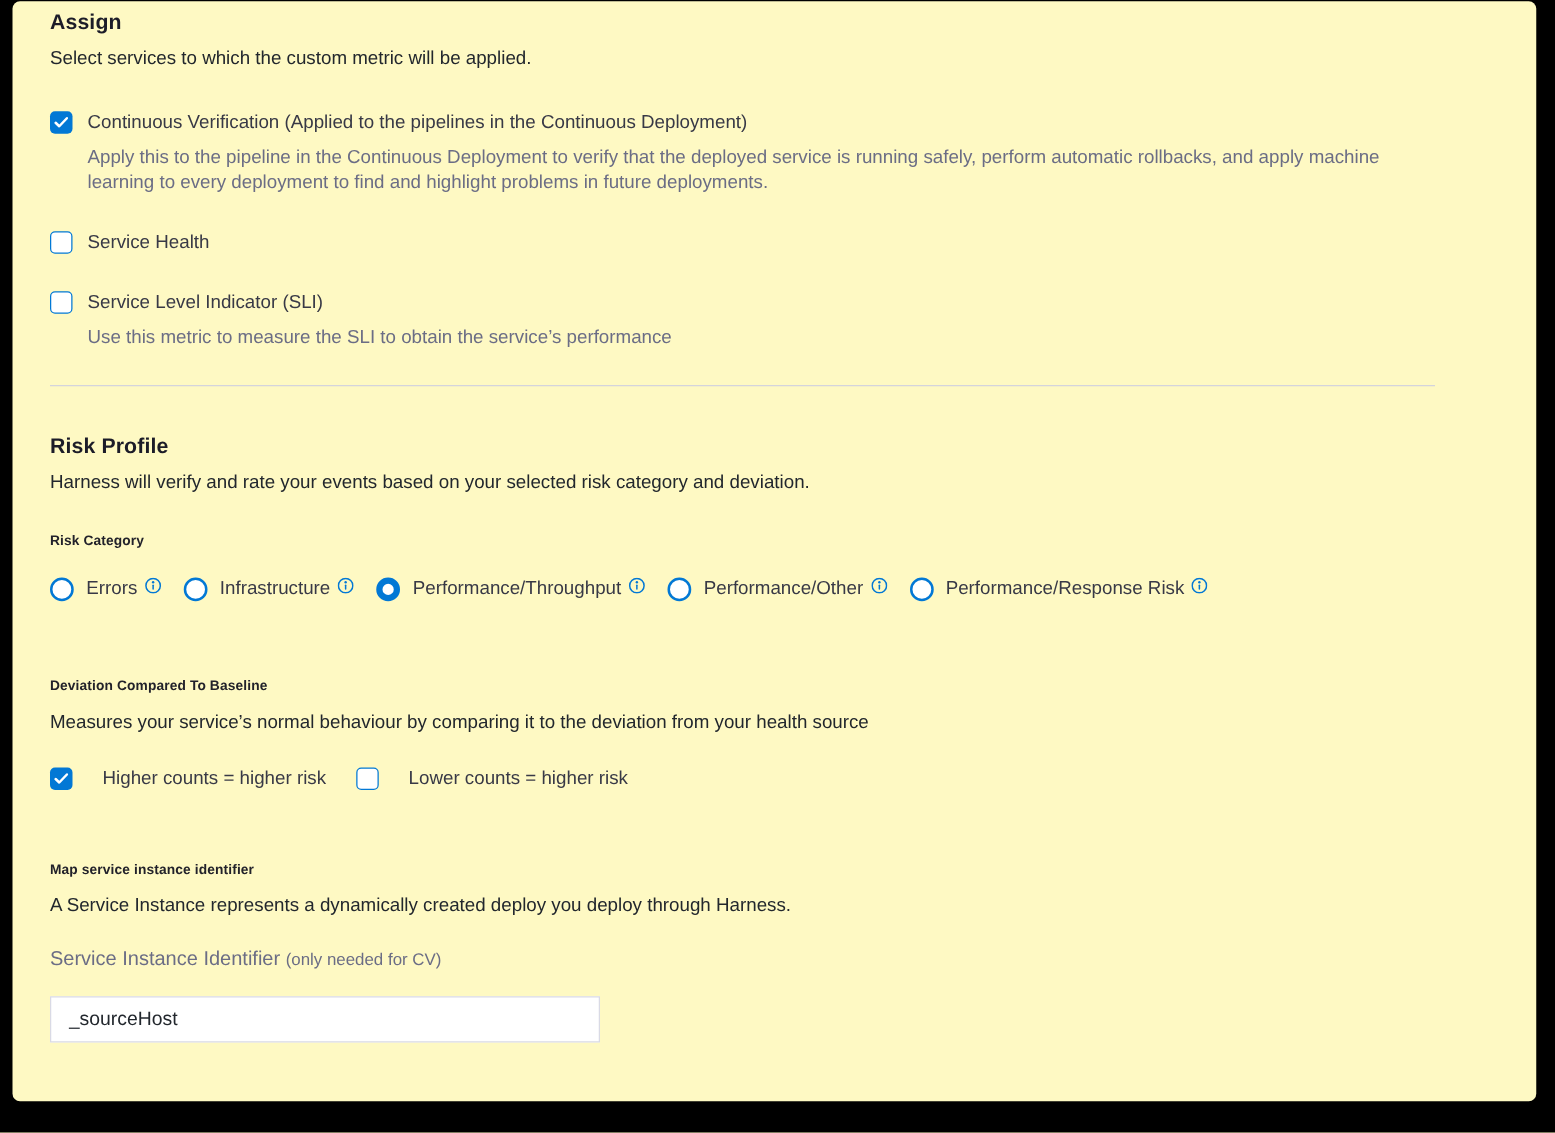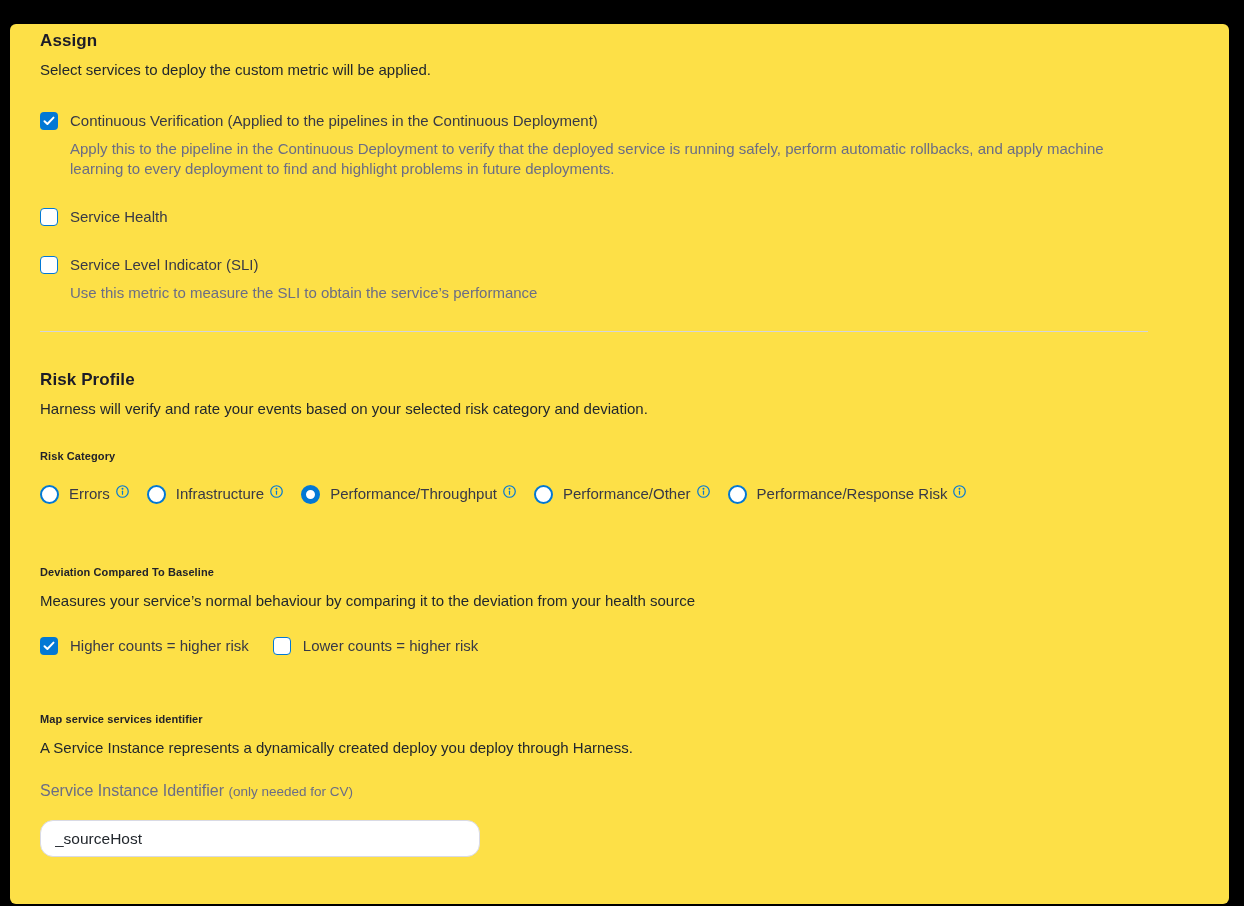--- a/index.html
+++ b/index.html
@@ -3,23 +3,23 @@
 <meta charset="utf-8">
 <style>
   html,body{margin:0;padding:0;}
   body{
     background:#000000;
     width:1244px;height:906px;
     font-family:"Liberation Sans", sans-serif;
     -webkit-font-smoothing:antialiased;
   }
   .frame{
-    position:absolute;left:10px;top:24px;
+    position:absolute;left:10px;top:1px;
     width:1219px;height:880px;
-    background:#fde047;border-radius:6px;
+    background:#fef9c3;border-radius:6px;
     overflow:hidden;
   }
   .content{
     padding:7px 0 0 30px;
     width:1108px;
     color:#22272d;
   }
   h2{
     font-size:17px;line-height:20px;font-weight:700;
     color:#1c1c28;margin:0 0 10px 0;letter-spacing:.1px;
@@ -61,44 +61,44 @@
     width:19px;height:19px;border-radius:50%;box-sizing:border-box;
     border:2px solid #0278d5;background:#ffffff;margin-right:10px;flex:0 0 auto;
   }
   .radio.selected{border-width:5.5px;}
   .radio-label{font-size:15px;color:#383946;line-height:20px;margin-right:6px;}
   .info-icon{margin-top:-6px;}
   
   .deviation-label{margin-bottom:11px;}
   .deviation-subtitle{margin-bottom:27px;}
   .checkbox-row{display:flex;align-items:center;gap:24px;margin-bottom:56px;}
-  .checkbox-item{display:inline-flex;align-items:center;cursor:pointer;}
+  .checkbox-item{display:inline-flex;align-items:center;cursor:pointer;gap:12px;}
   .checkbox-item .option-label{line-height:18px;}
   
   .map-title{margin-bottom:11px;}
   .map-subtitle{margin-bottom:25px;}
   .field-label{margin-bottom:20px;color:#6b6d85;}
   .field-label .main{font-size:16px;}
   .field-label .suffix{font-size:13.5px;}
   .text-input{
     width:440px;height:37px;box-sizing:border-box;
-    border:1px solid #d9dae5;border-radius:13px;
+    border:1px solid #d9dae5;border-radius:0;
     padding:0 14px;font-size:15.5px;color:#22272d;
     font-family:"Liberation Sans", sans-serif;outline:none;background:#ffffff;
   }
 </style>
 </head>
 <body>
 
 <div class="frame">
   <main class="content">
 
     <section>
       <h2>Assign</h2>
-      <p class="subtitle assign-subtitle">Select services to deploy the custom metric will be applied.</p>
+      <p class="subtitle assign-subtitle">Select services to which the custom metric will be applied.</p>
 
       <div class="option">
         <label class="option-row">
           <span class="checkbox checked">
             <svg width="12" height="10" viewBox="0 0 12 10">
                 <path d="M1.5 5.2 L4.4 8 L10.5 1.6" fill="none" stroke="#ffffff" stroke-width="2" stroke-linecap="round" stroke-linejoin="round"></path>
               </svg>
           </span>
           <span class="option-label">Continuous Verification (Applied to the pipelines in the Continuous Deployment)</span>
         </label>
@@ -196,21 +196,21 @@
           <span class="option-label">Higher counts = higher risk</span>
         </label>
         <label class="checkbox-item">
           <span class="checkbox unchecked"></span>
           <span class="option-label">Lower counts = higher risk</span>
         </label>
       </div>
     </section>
 
     <section>
-      <h3 class="map-title">Map service services identifier</h3>
+      <h3 class="map-title">Map service instance identifier</h3>
       <p class="subtitle map-subtitle">A Service Instance represents a dynamically created deploy you deploy through Harness.</p>
 
       <div class="field-label">
         <span class="main">Service Instance Identifier</span>
         <span class="suffix">(only needed for CV)</span>
       </div>
 
       <input class="text-input" type="text" value="_sourceHost" style="">
     </section>
 

